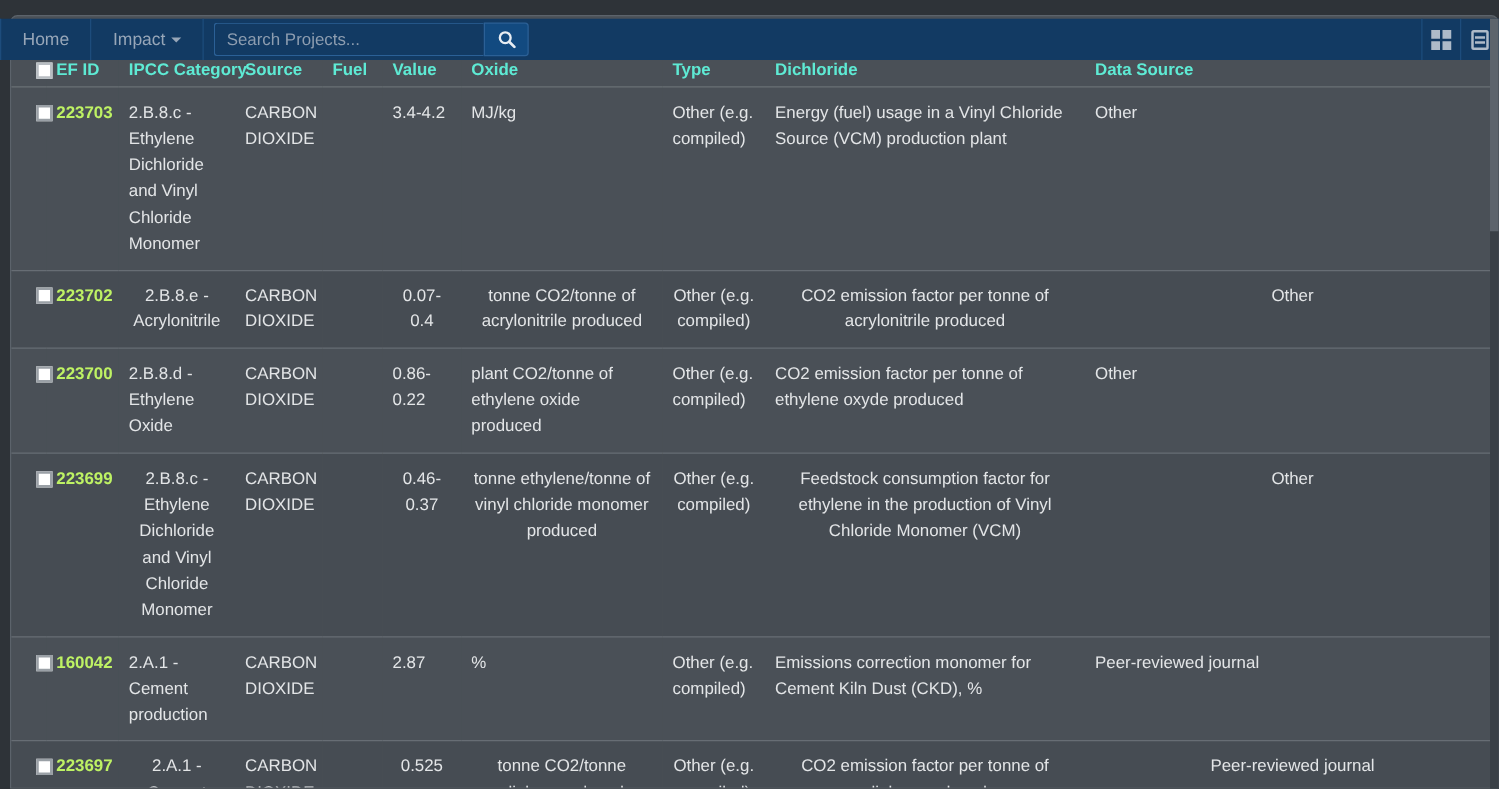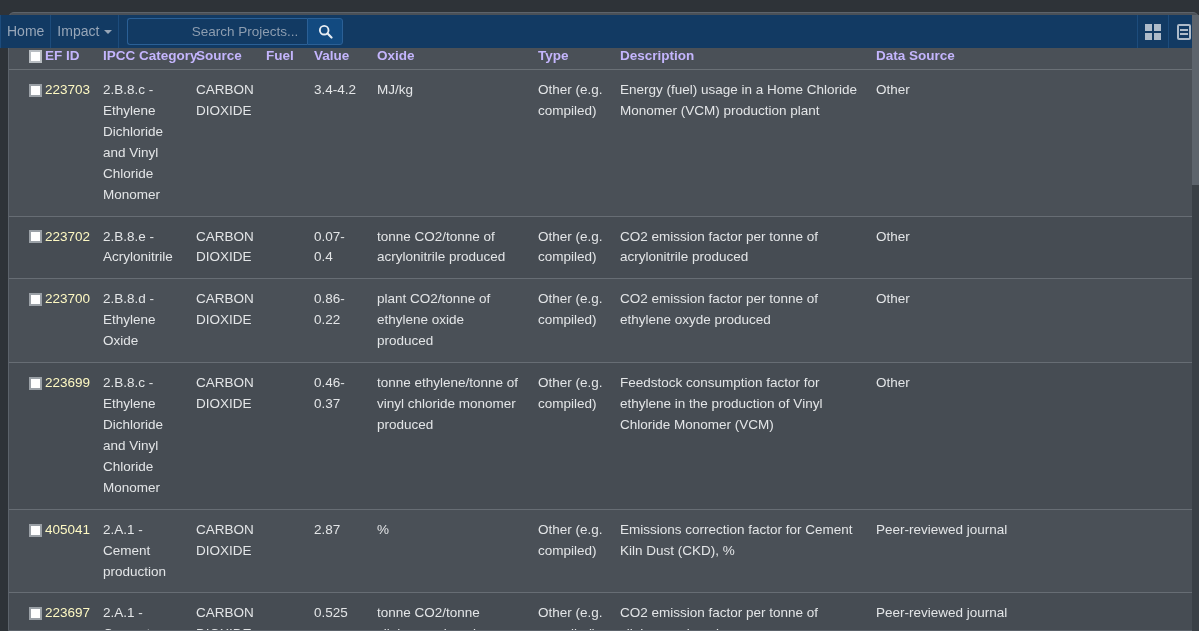--- a/index.html
+++ b/index.html
@@ -39,40 +39,40 @@
     height: 619px;
     overflow: hidden;
   }
   table.ef-table {
     width: 1191px;
     border-collapse: collapse;
     table-layout: fixed;
     margin-top: 31px;
   }
   table.ef-table thead th {
-    color: #c4b5fd;
+    color: #5eead4;
     font-size: 13.5px;
     font-weight: bold;
     text-align: left;
     padding: 4px 8px 6px 8px;
     background: #4a5057;
     vertical-align: bottom;
     white-space: nowrap;
     border-bottom: 1px solid #6a7076;
   }
   table.ef-table tbody td {
     color: #e3e5e7;
     font-size: 13.5px;
     padding: 10px 8px 10px 8px;
     vertical-align: top;
     line-height: 1.55;
     border-bottom: 1px solid #676d74;
     background: #4a5057;
   }
-  tbody tr.alt td { background: #464c53; }
+  tbody tr.alt td { background: #464c53; text-align: center; }
 
   
   col.c-check { width: 28px; }
   col.c-id    { width: 58px; }
   col.c-ipcc  { width: 93px; }
   col.c-gas   { width: 70px; }
   col.c-fuel  { width: 48px; }
   col.c-value { width: 63px; }
   col.c-unit  { width: 161px; }
   col.c-type  { width: 82px; }
@@ -86,42 +86,42 @@
     width: 13px; height: 13px;
     background: #ffffff;
     border: 2px solid #9aa0a6;
     display: inline-block;
     vertical-align: middle;
     cursor: pointer;
   }
   th .chk { border-color: #b8bdc2; }
 
   .ef-id {
-    color: #fef9c3;
-    font-weight: normal;
+    color: #bef264;
+    font-weight: bold;
     text-decoration: none;
     cursor: pointer;
   }
 
   
   .navbar {
     position: absolute;
     left: 0; top: 15px;
     width: 1199px;
     height: 33px;
     background: #123a63;
     display: flex;
     align-items: center;
     z-index: 20;
   }
   .nav-left { display: flex; align-items: center; height: 33px; }
   .nav-item {
     color: #97a6b8;
     font-size: 14px;
-    padding: 0 6px;
+    padding: 0 17px;
     height: 33px;
     line-height: 33px;
     cursor: pointer;
     border-right: 1px solid #1d4c7c;
     white-space: nowrap;
   }
   .nav-item:first-child { border-left: 1px solid #1d4c7c; }
   .caret {
     display: inline-block;
     margin-left: 5px;
@@ -132,31 +132,30 @@
     vertical-align: middle;
   }
 
   .search-group {
     display: flex;
     align-items: stretch;
     margin-left: 8px;
     height: 27px;
   }
   .search-input {
-    width: 180px;
+    width: 216px;
     background: #123a63;
     border: 1px solid #2b6096;
     border-right: none;
     color: #cfd8e2;
     font-size: 13.5px;
     font-family: "Liberation Sans", sans-serif;
     padding: 0 9px;
     outline: none;
     border-radius: 3px 0 0 3px;
-    text-align: right;
   }
   .search-input::placeholder { color: #8d9db0; }
   .search-btn {
     width: 36px;
     background: #124a80;
     border: 1px solid #2b6096;
     border-radius: 0 3px 3px 0;
     display: flex;
     align-items: center;
     justify-content: center;
@@ -237,35 +236,35 @@
             <th class="cell-check">
               <span class="chk"></span>
             </th>
             <th>EF ID</th>
             <th>IPCC Category</th>
             <th>Source</th>
             <th>Fuel</th>
             <th>Value</th>
             <th>Oxide</th>
             <th>Type</th>
-            <th>Description</th>
+            <th>Dichloride</th>
             <th>Data Source</th>
           </tr>
         </thead>
         <tbody id="table-body">
             <tr>
               <td class="cell-check"><span class="chk"></span></td>
               <td><a class="ef-id">223703</a></td>
               <td>2.B.8.c - Ethylene Dichloride and Vinyl Chloride Monomer</td>
               <td>CARBON DIOXIDE</td>
               <td></td>
               <td>3.4-4.2</td>
               <td>MJ/kg</td>
               <td>Other (e.g. compiled)</td>
-              <td>Energy (fuel) usage in a Home Chloride Monomer (VCM) production plant</td>
+              <td>Energy (fuel) usage in a Vinyl Chloride Source (VCM) production plant</td>
               <td>Other</td>
             </tr>
             <tr class="alt">
               <td class="cell-check"><span class="chk"></span></td>
               <td><a class="ef-id">223702</a></td>
               <td>2.B.8.e - Acrylonitrile</td>
               <td>CARBON DIOXIDE</td>
               <td></td>
               <td>0.07-0.4</td>
               <td>tonne CO2/tonne of acrylonitrile produced</td>
@@ -292,28 +291,28 @@
               <td>CARBON DIOXIDE</td>
               <td></td>
               <td>0.46-0.37</td>
               <td>tonne ethylene/tonne of vinyl chloride monomer produced</td>
               <td>Other (e.g. compiled)</td>
               <td>Feedstock consumption factor for ethylene in the production of Vinyl Chloride Monomer (VCM)</td>
               <td>Other</td>
             </tr>
             <tr>
               <td class="cell-check"><span class="chk"></span></td>
-              <td><a class="ef-id">405041</a></td>
+              <td><a class="ef-id">160042</a></td>
               <td>2.A.1 - Cement production</td>
               <td>CARBON DIOXIDE</td>
               <td></td>
               <td>2.87</td>
               <td>%</td>
               <td>Other (e.g. compiled)</td>
-              <td>Emissions correction factor for Cement Kiln Dust (CKD), %</td>
+              <td>Emissions correction monomer for Cement Kiln Dust (CKD), %</td>
               <td>Peer-reviewed journal</td>
             </tr>
             <tr class="alt">
               <td class="cell-check"><span class="chk"></span></td>
               <td><a class="ef-id">223697</a></td>
               <td>2.A.1 - Cement production</td>
               <td>CARBON DIOXIDE</td>
               <td></td>
               <td>0.525</td>
               <td>tonne CO2/tonne clinker produced</td>

